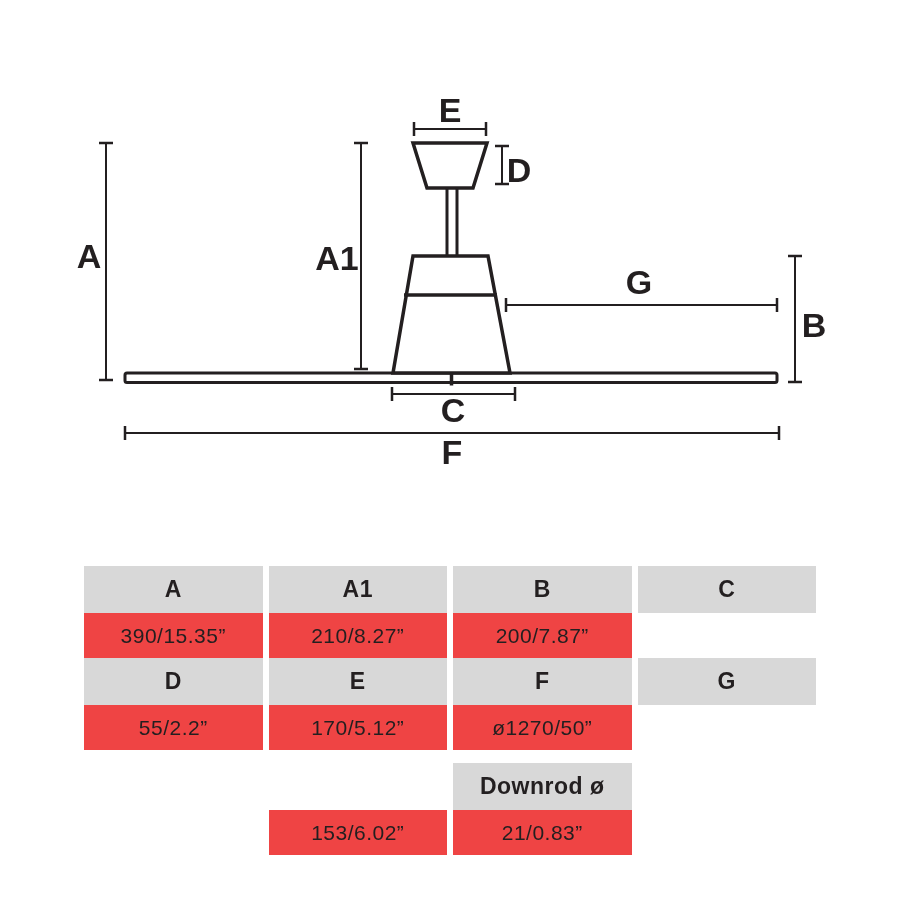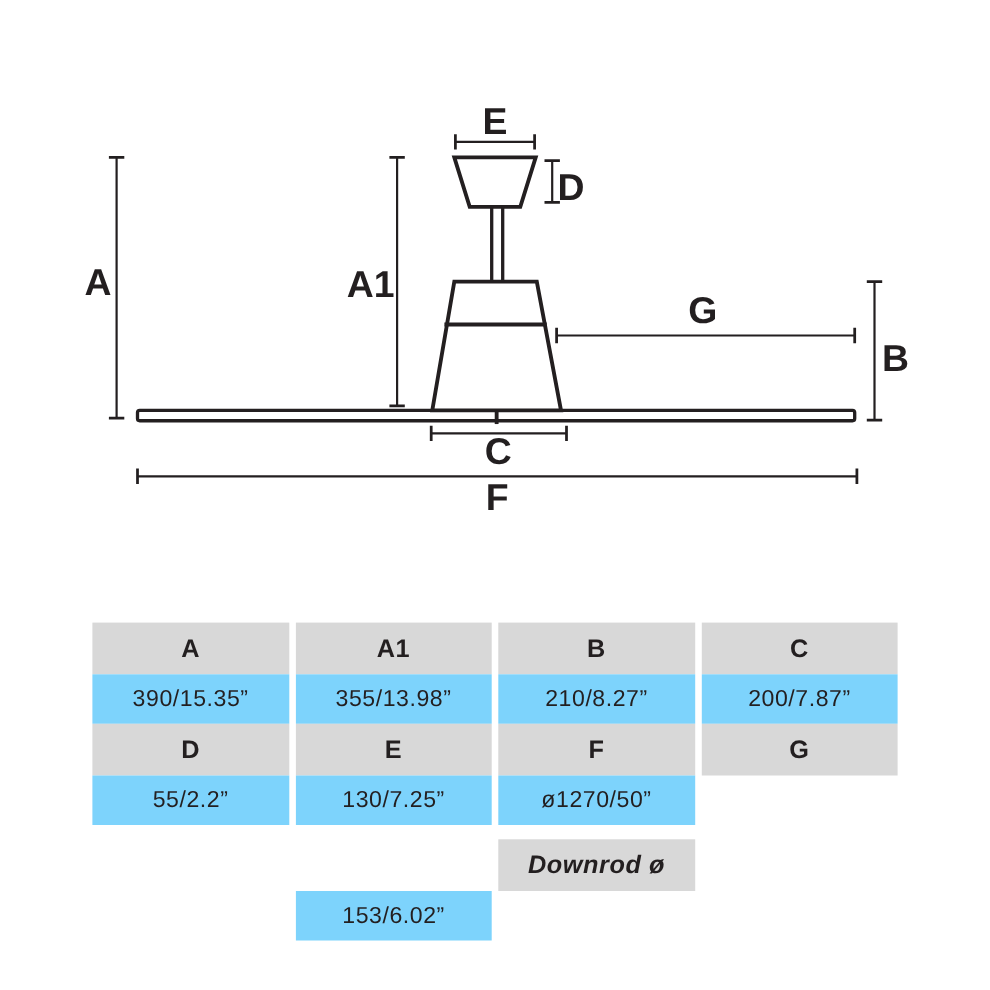--- a/index.html
+++ b/index.html
@@ -41,32 +41,32 @@
     height: 47px;
     display: flex;
     align-items: center;
     justify-content: center;
     font-weight: bold;
     font-size: 23px;
     color: #231f20;
     letter-spacing: 0.5px;
   }
   .vcell {
-    background: #7dd3fc;
+    background: #ef4444;
     height: 45px;
     display: flex;
     align-items: center;
     justify-content: center;
     font-weight: normal;
     font-size: 21px;
     color: #231f20;
     letter-spacing: 0.5px;
   }
   .col2 { grid-column: 2; }
-  .col3 { grid-column: 3; font-style: italic; }
+  .col3 { grid-column: 3; }
 </style>
 </head>
 <body>
 
 <div class="page">
 
   <svg class="diagram-svg" viewBox="0 0 900 500">
     <g stroke="#231f20" fill="none" stroke-linecap="butt">
 
       <rect x="125" y="373" width="652" height="9.5" rx="2" fill="#ffffff" stroke-width="3"></rect>
@@ -131,40 +131,40 @@
 
     <div class="trow" style="top:566px">
       <div class="hcell">A</div>
       <div class="hcell">A1</div>
       <div class="hcell">B</div>
       <div class="hcell">C</div>
     </div>
 
     <div class="trow" style="top:613px">
       <div class="vcell">390/15.35”</div>
-      <div class="vcell">355/13.98”</div>
       <div class="vcell">210/8.27”</div>
       <div class="vcell">200/7.87”</div>
     </div>
 
     <div class="trow" style="top:658px">
       <div class="hcell">D</div>
       <div class="hcell">E</div>
       <div class="hcell">F</div>
       <div class="hcell">G</div>
     </div>
 
     <div class="trow" style="top:705px">
       <div class="vcell">55/2.2”</div>
-      <div class="vcell">130/7.25”</div>
+      <div class="vcell">170/5.12”</div>
       <div class="vcell">ø1270/50”</div>
     </div>
 
     <div class="trow" style="top:763px">
       <div class="hcell col3">Downrod ø</div>
     </div>
 
     <div class="trow" style="top:810px">
       <div class="vcell col2">153/6.02”</div>
+      <div class="vcell col3">21/0.83”</div>
     </div>
 
   </div>
 </div>
 
 </body></html>

